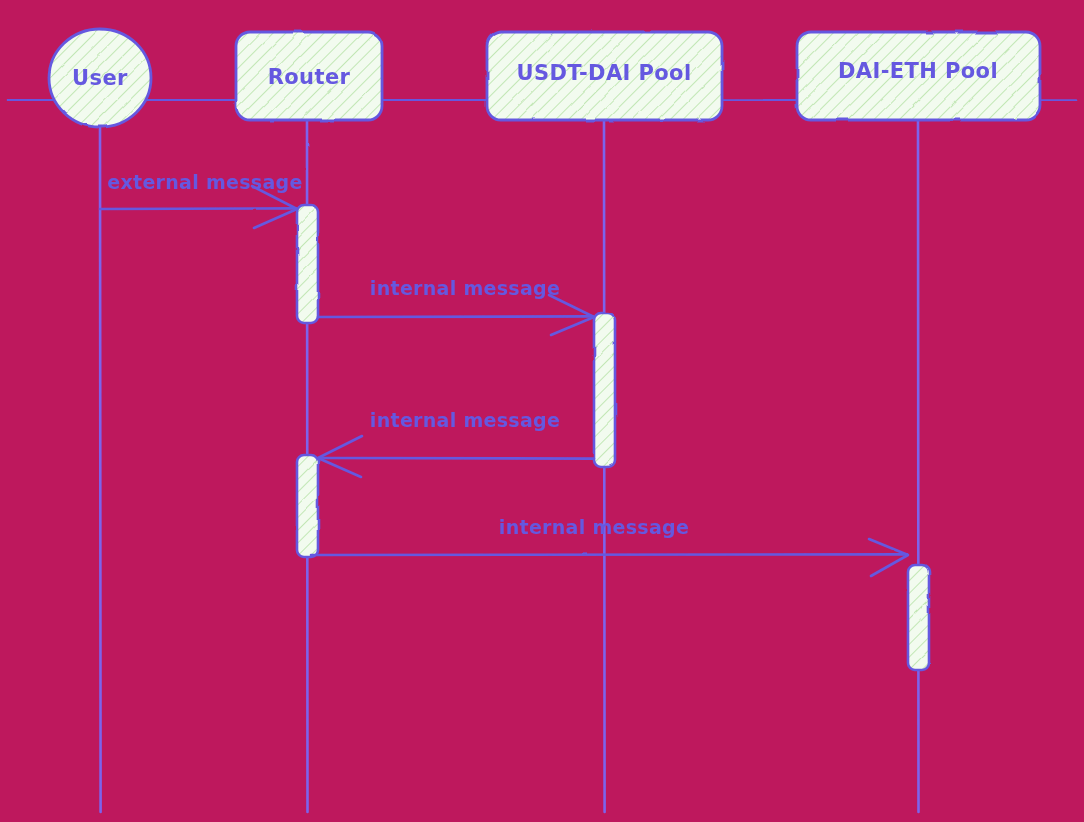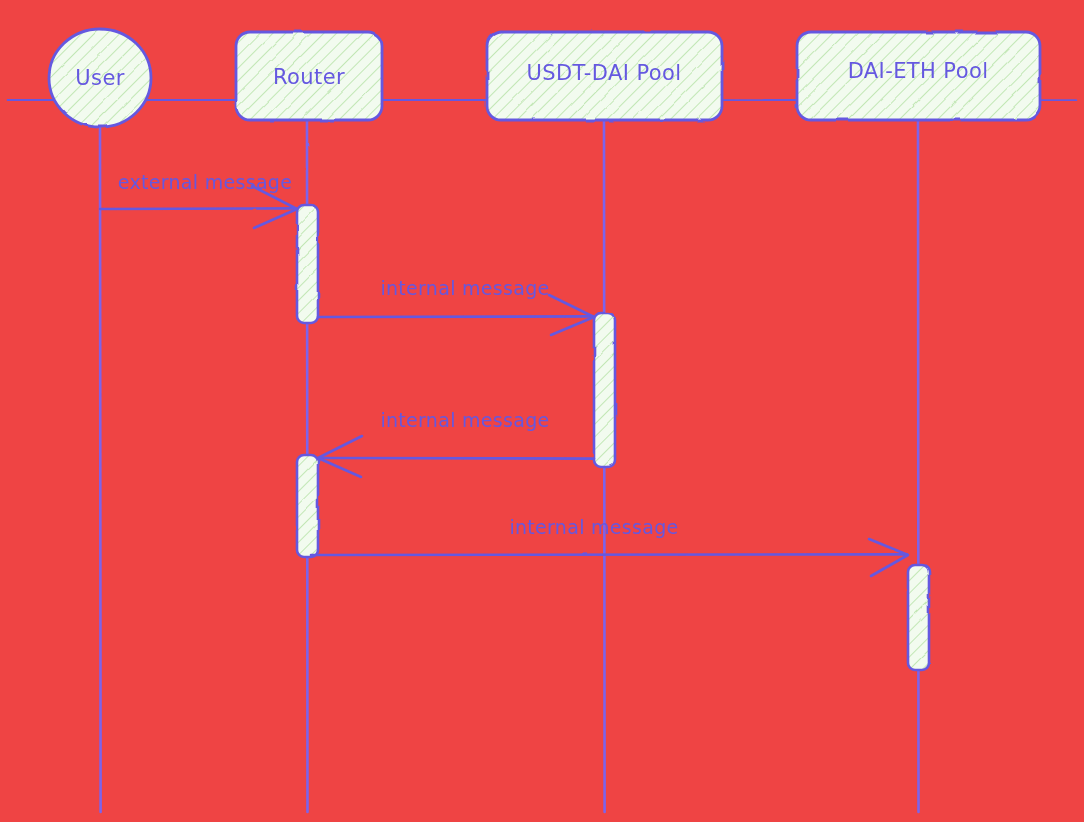--- a/index.html
+++ b/index.html
@@ -11,21 +11,22 @@
   body {
     width: 1084px;
     height: 822px;
     overflow: hidden;
     font-family: "DejaVu Sans", sans-serif;
   }
   #diagram-root {
     position: relative;
     width: 1084px;
     height: 822px;
-    background: #ef4444;
+    background: #be185d;
+    font-weight: bold;
   }
   svg#sequence-svg {
     position: absolute;
     top: 0;
     left: 0;
     width: 1084px;
     height: 822px;
     display: block;
   }
   .actor-label {

